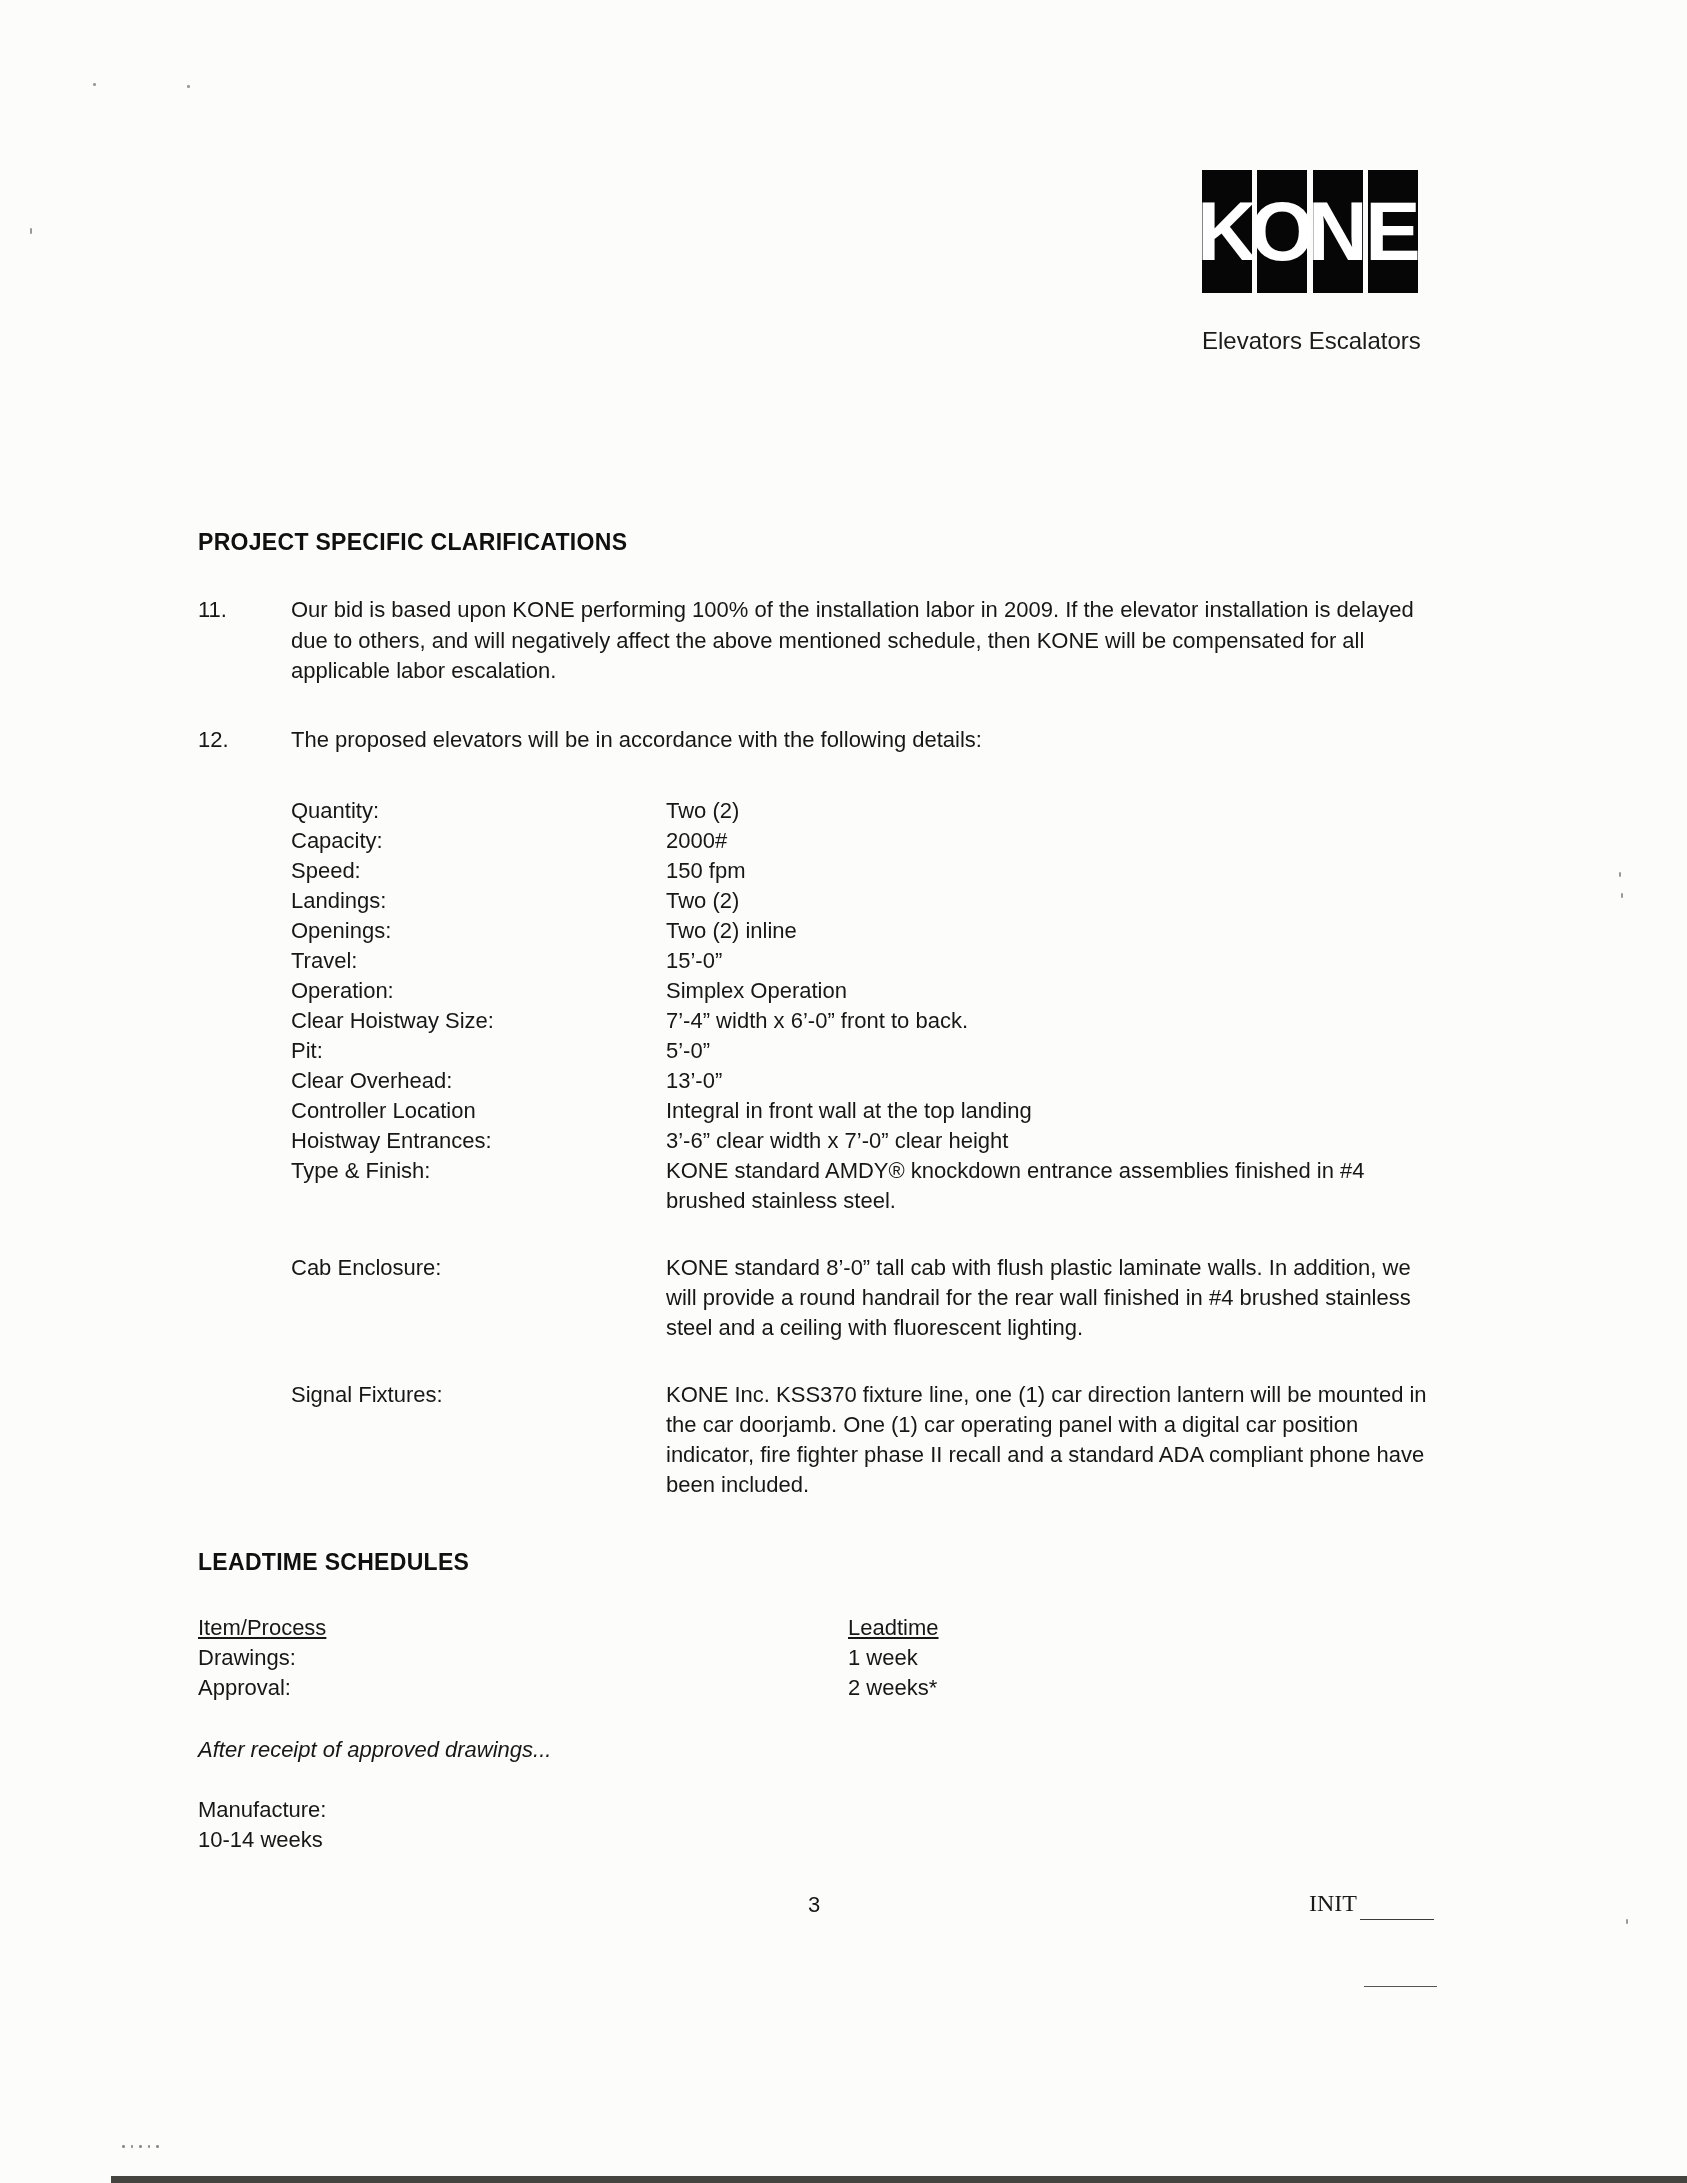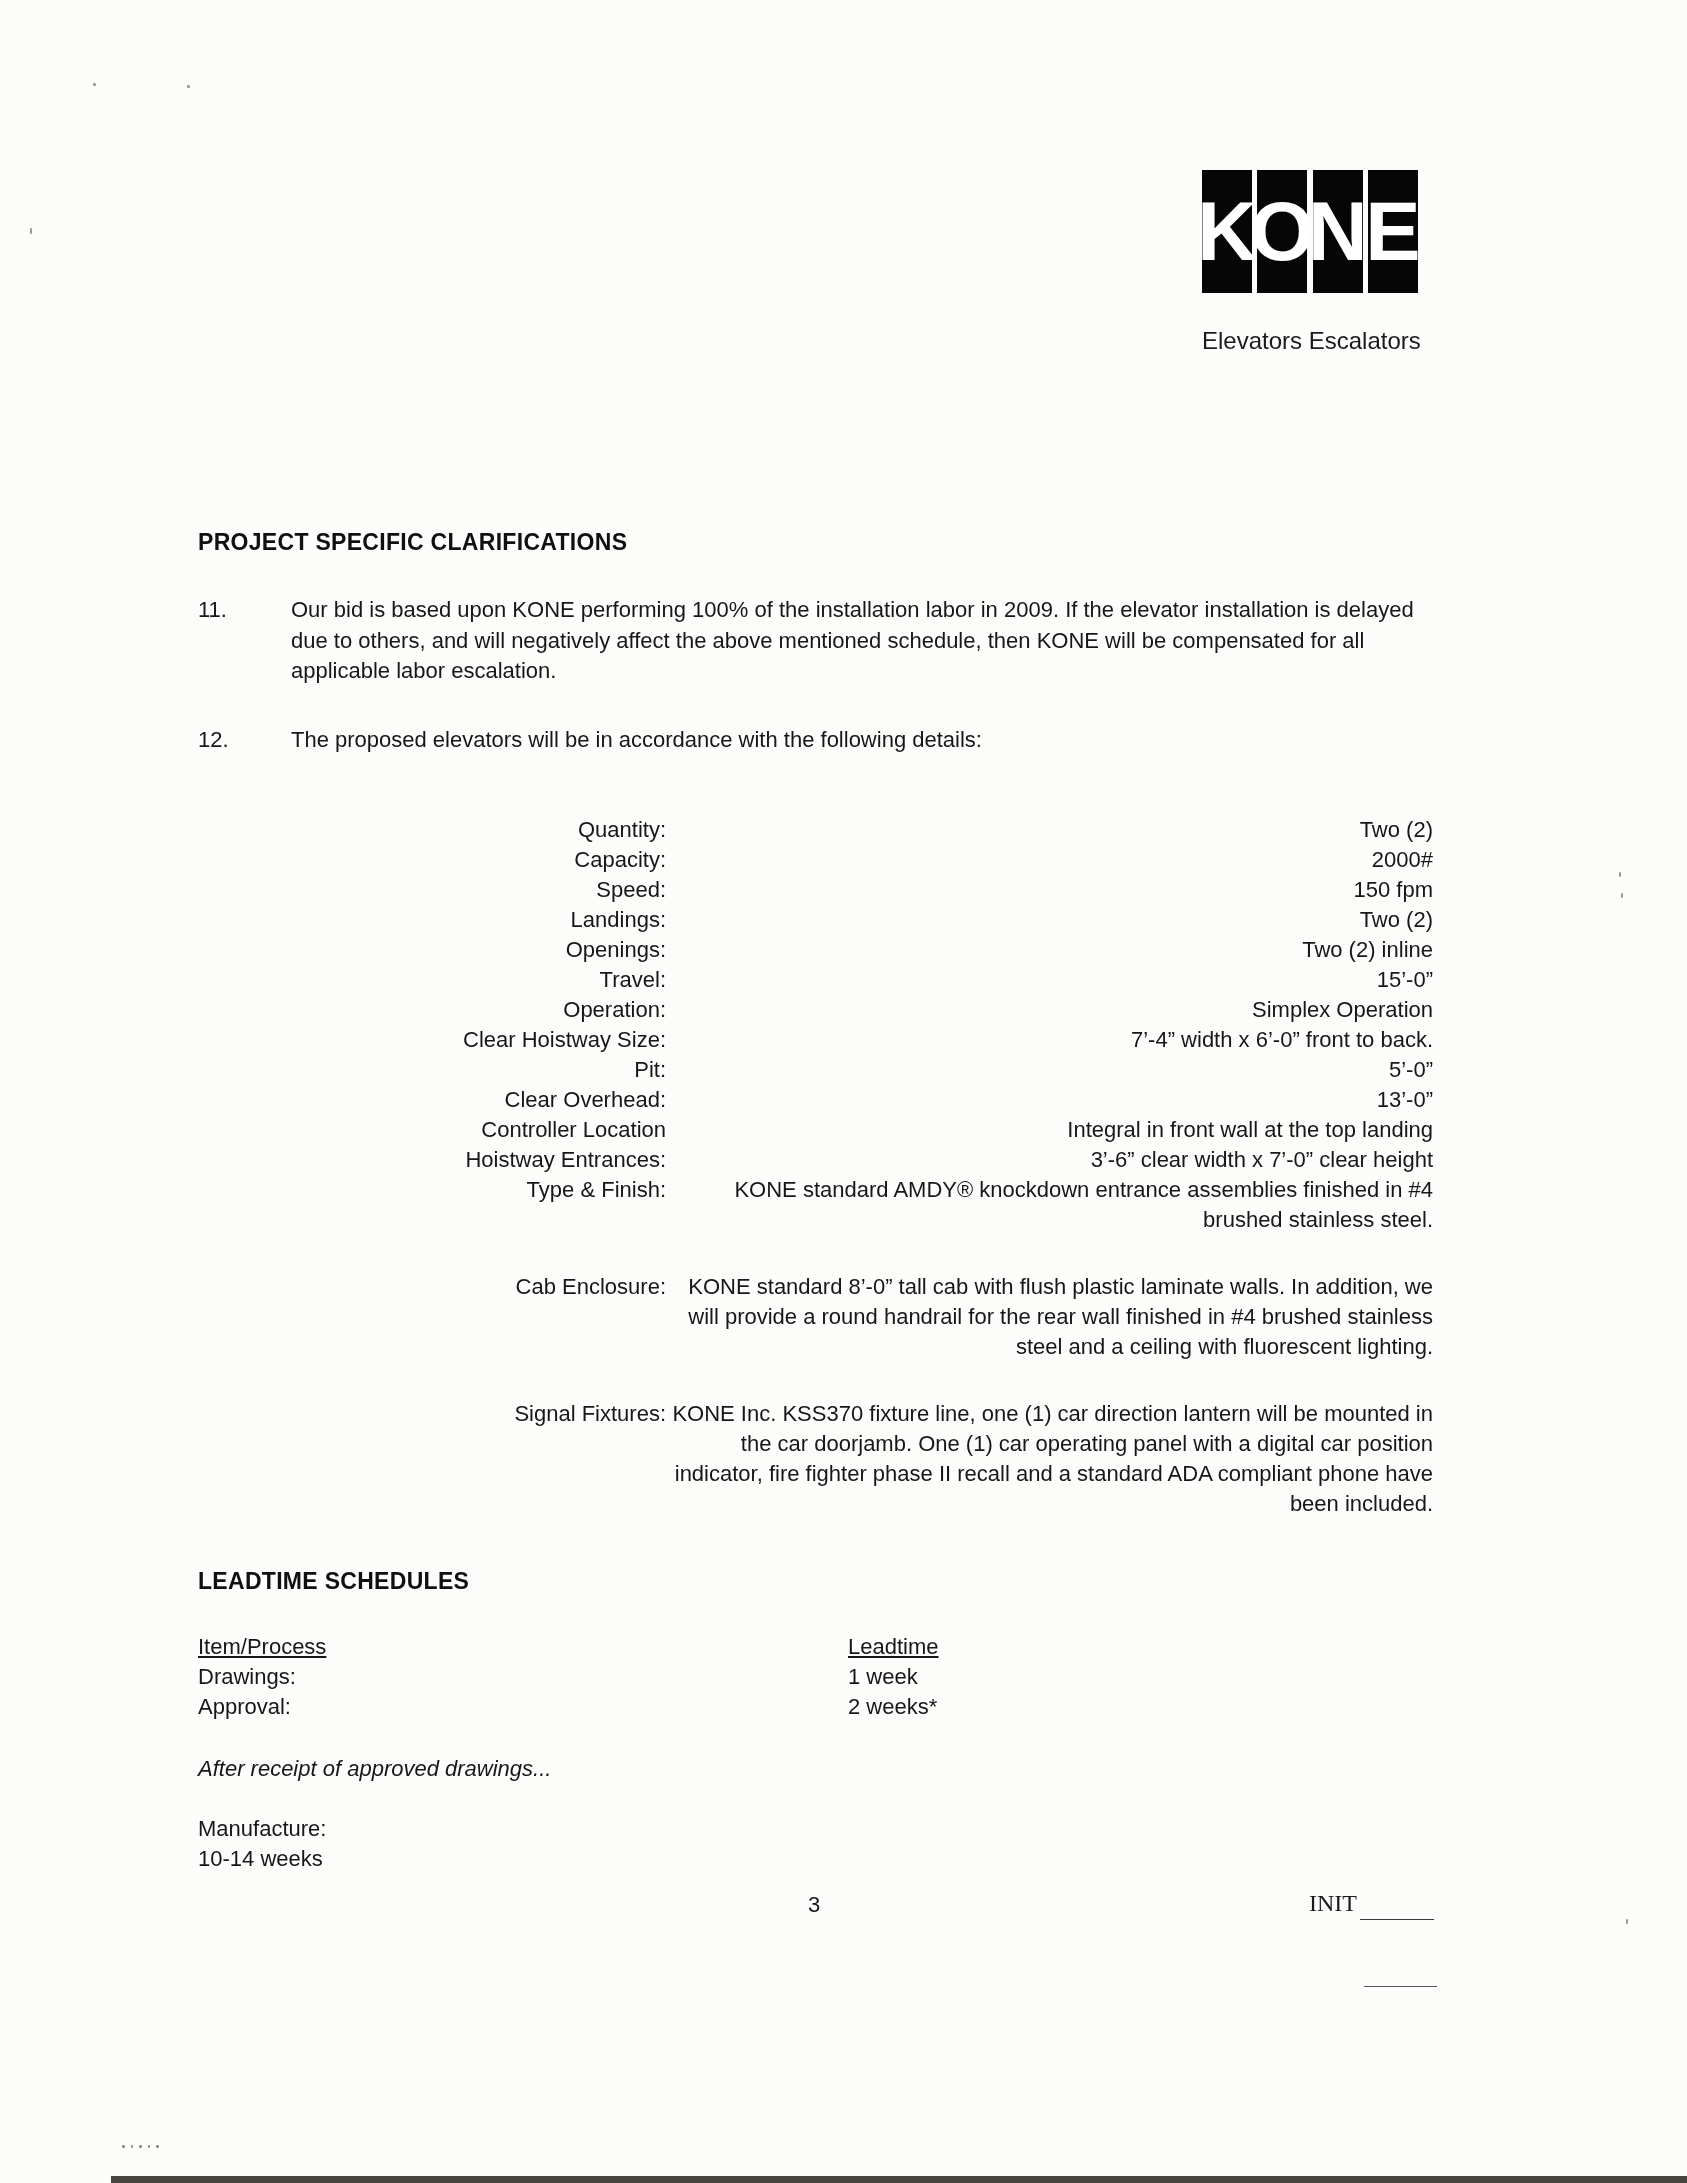--- a/index.html
+++ b/index.html
@@ -32,24 +32,24 @@
 
   .section-heading {
     font-size: 23px; font-weight: 700; letter-spacing: 0.3px;
     margin: 0 0 36px 0; color: #101010;
   }
   .section-heading.leadtime { margin-top: 47px; margin-bottom: 34px; }
 
   .clause { display: flex; margin-bottom: 38px; }
   .clause-number { width: 93px; flex: none; }
   .clause-text { max-width: 1125px; }
-  .clause.second { margin-bottom: 60px; }
+  .clause.second { margin-bottom: 41px; }
 
   .spec-table { margin-left: 93px; line-height: 30px; }
-  .spec-row { display: flex; text-align: right; }
+  .spec-row { display: flex; }
   .spec-label { width: 375px; flex: none; }
   .spec-value { width: 767px; }
   .spec-row.spaced { margin-top: 37px; }
 
   .lead-head, .lead-row, .manufacture-row { display: flex; line-height: 30px; }
   .lead-col1 { width: 650px; flex: none; }
   .underlined { text-decoration: underline; }
   .note { font-style: italic; margin-top: 32px; }
   .manufacture-row { margin-top: 29px; flex-direction: column; }
 

